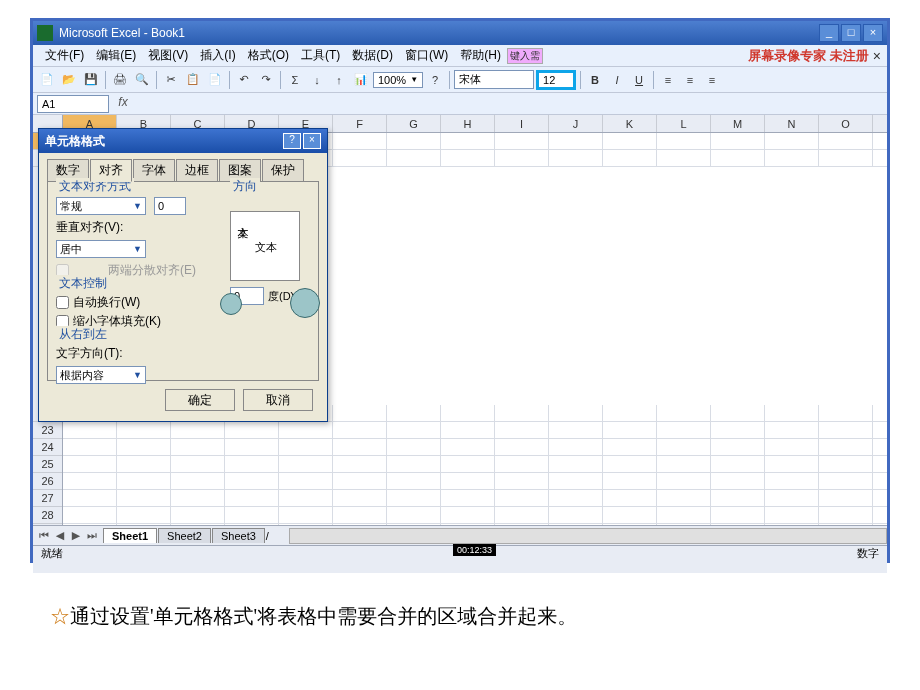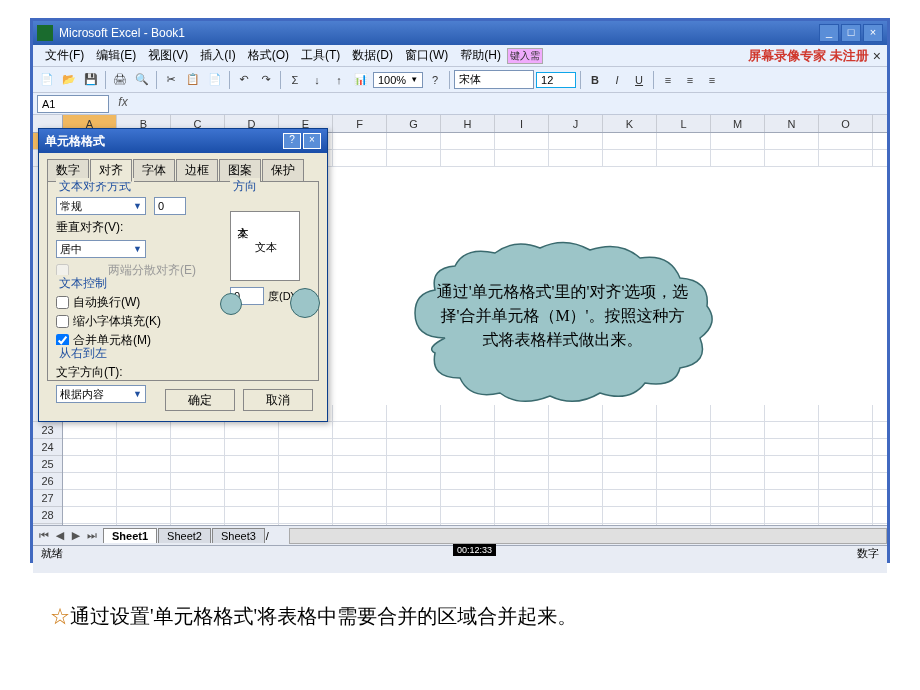--- a/index.html
+++ b/index.html
@@ -14,21 +14,21 @@
 .menubar { background: #e8f0fc; height: 22px; display: flex; align-items: center; padding: 0 6px; font-size: 12px; border-bottom: 1px solid #c0c8d8; }
 .menubar .menu-item { padding: 0 6px; cursor: pointer; }
 .menubar .watermark { margin-left: auto; color: #d0382e; font-size: 13px; font-weight: bold; }
 .menubar .watermark-pre { color: #333; background: #f0abfc; border: 1px solid #aaa; padding: 0 2px; font-size: 10px; margin-right: 2px; }
 .menubar .close-x { color: #333; margin-left: 4px; font-size: 14px; }
 .toolbar { background: #e8f0fc; height: 26px; display: flex; align-items: center; padding: 0 4px; gap: 2px; border-bottom: 1px solid #c0c8d8; }
 .tbtn { width: 20px; height: 20px; border: 1px solid transparent; display: inline-flex; align-items: center; justify-content: center; font-size: 11px; color: #333; }
 .tsep { width: 1px; height: 18px; background: #a0b0c8; margin: 0 2px; }
 .zoom-box { background: #fff; border: 1px solid #7a94b8; padding: 1px 4px; font-size: 11px; display: inline-flex; align-items: center; }
 .font-box { background: #fff; border: 1px solid #7a94b8; padding: 1px 4px; font-size: 11px; width: 80px; display: inline-flex; align-items: center; }
-.size-box { background: #fff; border: 1px solid #0ea5e9; padding: 1px 4px; font-size: 11px; width: 40px; display: inline-flex; align-items: center; }
+.size-box { background: #fff; border: 3px solid #0ea5e9; padding: 1px 4px; font-size: 11px; width: 40px; display: inline-flex; align-items: center; }
 .formulabar { background: #e8f0fc; height: 22px; display: flex; align-items: center; padding: 0 4px; border-bottom: 1px solid #c0c8d8; }
 .namebox { background: #fff; border: 1px solid #7a94b8; width: 72px; height: 18px; padding: 0 4px; font-size: 11px; display: flex; align-items: center; }
 .fx-btn { width: 20px; height: 18px; font-style: italic; text-align: center; margin-left: 4px; color: #555; }
 .grid-area { background: #fff; position: relative; height: 410px; }
 .col-headers { display: flex; height: 18px; background: #e8ecf4; border-bottom: 1px solid #a0a8b8; }
 .corner { width: 30px; background: #e8ecf4; border-right: 1px solid #a0a8b8; }
 .col-h { width: 54px; text-align: center; border-right: 1px solid #c8ccd4; font-size: 11px; color: #333; line-height: 18px; }
 .col-h.active { background: #f0b860; }
 .grid-body { display: flex; height: 392px; overflow: hidden; }
 .row-headers { width: 30px; background: #e8ecf4; border-right: 1px solid #a0a8b8; }
@@ -442,24 +442,20 @@
         <div class="fieldset-label" style="margin-top:6px">文本控制</div>
         <div class="fs-content">
           <div class="chk">
               <input type="checkbox" style="">
               <span>自动换行(W)</span>
             </div>
           <div class="chk">
               <input type="checkbox" style="">
               <span>缩小字体填充(K)</span>
             </div>
-          <div class="chk">
-              <input type="checkbox" checked="" style="">
-              <span>合并单元格(M)</span>
-            </div>
         </div>
 
         <div class="fieldset-label" style="margin-top:6px">从右到左</div>
         <div class="fs-content">
           <div class="frow">
               <label>文字方向(T):</label>
             </div>
           <div class="frow">
             <div class="combo">
                 <span>根据内容</span>
@@ -484,23 +480,17 @@
     </div>
     <div class="dialog-btns">
       <button class="dbutton">确定</button>
       <button class="dbutton">取消</button>
     </div>
   </div>
 
   <div class="bubble" style="left:220px;top:285px;width:22px;height:22px"></div>
   <div class="bubble" style="left:290px;top:280px;width:30px;height:30px"></div>
 
-  <div class="cloud">
-    <svg viewBox="0 0 330 170">
-      <path d="M50 100 Q20 100 20 75 Q20 55 40 52 Q35 30 60 28 Q70 8 100 15 Q120 0 145 10 Q170 -2 195 12 Q225 2 245 20 Q275 15 285 40 Q315 42 312 68 Q325 85 305 100 Q315 125 285 130 Q280 150 250 145 Q235 165 205 155 Q180 170 155 158 Q125 170 105 155 Q75 162 65 140 Q35 140 40 115 Q30 110 50 100 Z" fill="#9cc5c8" stroke="#3a6a6e" stroke-width="1.5"></path>
-    </svg>
-    <div class="cloud-text">通过'单元格格式'里的'对齐'选项，选择'合并单元格（M）'。按照这种方式将表格样式做出来。</div>
-  </div>
 
   <div class="caption">
     <span class="star">☆</span><span>通过设置'单元格格式'将表格中需要合并的区域合并起来。</span>
   </div>
 </div>
 
 </body></html>

